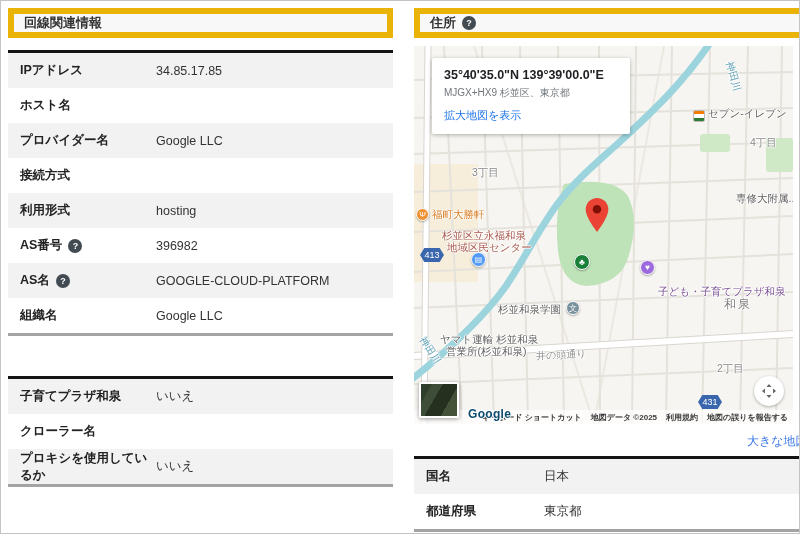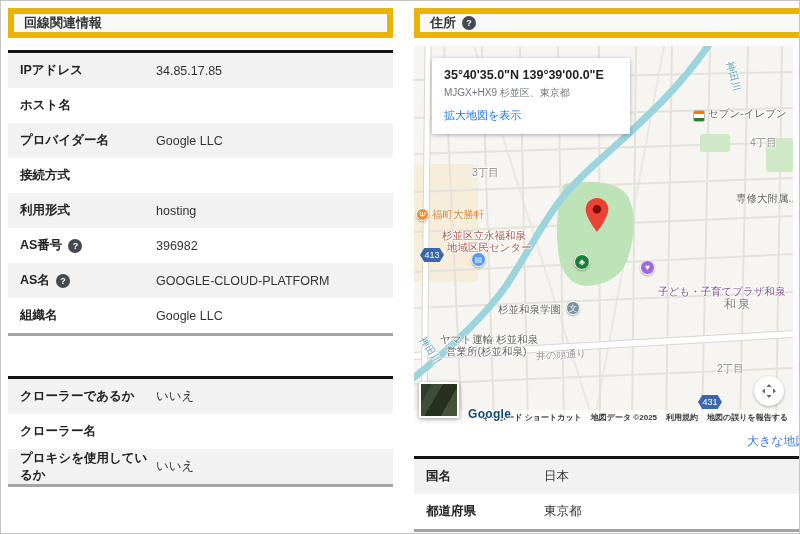--- a/index.html
+++ b/index.html
@@ -172,21 +172,21 @@
           <span>組織名</span>
         </div>
       <div class="value">Google LLC</div>
     </div>
   </div>
 
 
   <div class="tbl tbl-attack">
     <div class="row">
       <div class="label">
-          <span>クローラーであるか</span>
+          <span>子育てプラザ和泉</span>
         </div>
       <div class="value">いいえ</div>
     </div>
     <div class="row">
       <div class="label">
           <span>クローラー名</span>
         </div>
       <div class="value"></div>
     </div>
     <div class="row">

